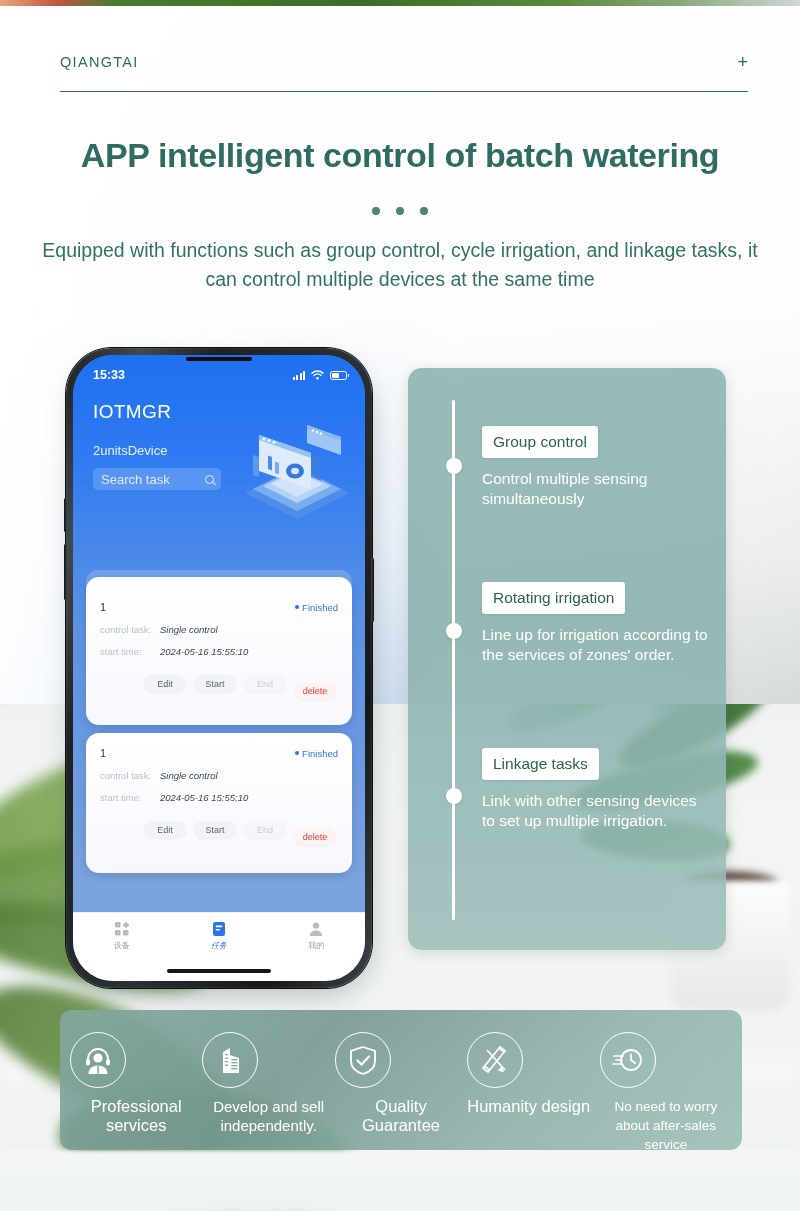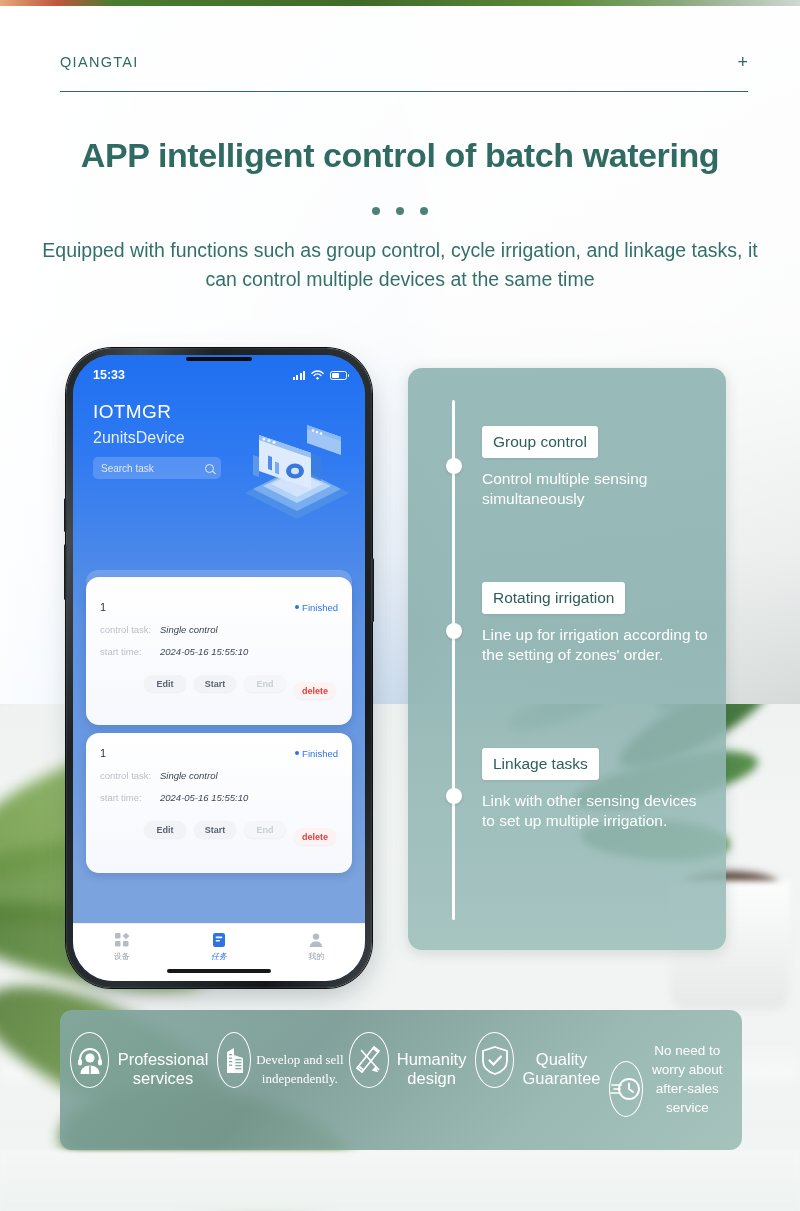--- a/index.html
+++ b/index.html
@@ -159,28 +159,28 @@
   }
   .batt::after {
     content:''; position:absolute; right:-3px; top:2.5px; width:1.5px; height:3px;
     background:#fff; border-radius:0 1px 1px 0;
   }
   .batt i { width:7px; height:5px; background:#fff; border-radius:1px; margin-left:1px; display:block; }
 
   .app-title {
     margin:14px 0 0 20px; color:#fff; font-size:19px; letter-spacing:.4px;
   }
-  .app-sub { margin:6px 0 0 20px; color:#e6efff; font-size:16px; }
+  .app-sub { margin:20px 0 0 20px; color:#e6efff; font-size:13px; }
   .search-box {
     margin:10px 0 0 20px; width:128px; height:22px; border-radius:5px;
     background:rgba(255,255,255,.18);
     display:flex; align-items:center; justify-content:space-between;
     padding:0 7px 0 8px;
   }
-  .search-box span { color:#dfe9fa; font-size:10px; }
+  .search-box span { color:#dfe9fa; font-size:13px; }
   .search-ico { width:9px; height:9px; border:1.2px solid #e4ecfa; border-radius:50%; position:relative; }
   .search-ico::after {
     content:''; position:absolute; right:-3px; bottom:-2px; width:4px; height:1.2px;
     background:#e4ecfa; transform:rotate(45deg);
   }
 
   
   .illus { position:absolute; right:8px; top:52px; width:120px; height:120px; }
 
   
@@ -207,33 +207,33 @@
   }
   .card.c1 { top:222px; height:148px; padding-top:24px; }
   .card.c2 { top:378px; }
   .card-head { display:flex; align-items:center; justify-content:space-between; }
   .card-id { font-size:11px; color:#2d3540; }
   .card-status { font-size:9.5px; color:#2f72e8; display:flex; align-items:center; gap:3px; }
   .card-status i { width:4px; height:4px; border-radius:50%; background:#2f72e8; display:block; }
   .card-row { margin-top:11px; display:flex; font-size:9.5px; }
   .card-label { color:#b9bfc9; width:60px; }
   .card-value { color:#3d4654;font-style:italic; }
-  .card-btns { margin-top:18px; display:flex; justify-content:flex-end; gap:8px; padding-right:2px;font-weight:bold; }
+  .card-btns { margin-top:18px; display:flex; justify-content:flex-end; gap:8px; padding-right:2px; }
   .pill {
     min-width:42px; height:17px; border-radius:9px; font-size:9px;
     display:flex; align-items:center; justify-content:center;
     background:#f1f3f7; color:#5a6372; box-shadow:0 1px 2px rgba(0,0,0,.05);
     cursor:pointer;
   }
   .pill.disabled { color:#c9ced6; background:#f4f6f9; cursor:default; }
   .pill.danger { color:#ec3b3b; background:#fdf3f3;margin-top:7px; }
 
   
   .bottom-nav {
-    position:absolute; left:0; bottom:0; width:292px; height:58px;
+    position:absolute; left:0; bottom:0; width:292px; height:69px;
     background:#fff; display:flex; align-items:flex-start; padding-top:8px;
     border-top:1px solid #eef1f5;
     justify-content:space-between;
   }
   .nav-item { flex:1; display:flex; flex-direction:column; align-items:center; gap:3px; cursor:pointer; }
   .nav-label { font-size:8px; color:#9aa2ad; }
   .nav-item.active .nav-label { color:#2f72e8;font-style:italic; }
   .home-bar {
     position:absolute; left:50%; transform:translateX(-50%); bottom:8px;
     width:104px; height:4px; border-radius:3px; background:#14181b;
@@ -259,28 +259,28 @@
   }
   .f-desc { margin-top:11px; color:#fff; font-size:15.5px; line-height:20px; }
 
   
   .services {
     position:absolute; left:60px; top:1010px; width:682px; height:140px;
     border-radius:12px;
     background:linear-gradient(135deg, rgba(132,168,160,.93) 0%, rgba(118,152,146,.90) 35%, rgba(146,180,173,.92) 70%, rgba(160,192,184,.93) 100%);
     display:flex; align-items:flex-start; padding:22px 10px 0 10px;
   }
-  .service { flex:1; display:flex; align-items:flex-end; }
+  .service { flex:1; display:flex; flex-direction:column; align-items:flex-start; }
   .svc-circle {
     width:56px; height:56px; border-radius:50%; border:1.6px solid #fff;
     display:flex; align-items:center; justify-content:center;
   }
   .svc-label { margin-top:9px; color:#fff; text-align:center; line-height:19px; }
   .svc-label.big { font-size:16.5px; }
-  .svc-label.mid { font-size:13px;font-family:Liberation Serif, serif; }
+  .svc-label.mid { font-size:15px; }
   .svc-label.sm { font-size:13.5px; }
 </style>
 </head>
 <body>
 
 <div class="bg-root">
   <div class="bg-table"></div>
   <div class="bg-shelf"></div>
   <div class="leaf leaf-l6"></div>
   <div class="leaf leaf-l1"></div>
@@ -483,21 +483,21 @@
     <span class="tl-dot" style="top:388px"></span>
   </div>
 
   <div class="feature" style="top:58px">
     <div class="f-pill">Group control</div>
     <div class="f-desc">Control multiple sensing simultaneously</div>
   </div>
 
   <div class="feature" style="top:214px">
     <div class="f-pill">Rotating irrigation</div>
-    <div class="f-desc">Line up for irrigation according to the setting of zones' order.</div>
+    <div class="f-desc">Line up for irrigation according to the services of zones' order.</div>
   </div>
 
   <div class="feature" style="top:380px">
     <div class="f-pill">Linkage tasks</div>
     <div class="f-desc">Link with other sensing devices to set up multiple irrigation.</div>
   </div>
 </div>
 
 <div class="services">
 
@@ -531,40 +531,40 @@
             <rect x="11" y="20.5" width="3.2" height="1.3"></rect>
         </g>
       </svg>
     </div>
     <div class="svc-label mid">Develop and sell independently.</div>
   </div>
 
   <div class="service">
     <div class="svc-circle">
       <svg width="32" height="32" viewBox="0 0 32 32">
+        <path d="M16 3 L28 7v10c0 7-5.4 11-12 13C9.4 28 4 24 4 17V7z" fill="none" stroke="#fff" stroke-width="1.8"></path>
+        <path d="M10.5 16.5 l4 4 7.5-8" fill="none" stroke="#fff" stroke-width="2.2" stroke-linecap="round"></path>
+      </svg>
+    </div>
+    <div class="svc-label big">Quality Guarantee</div>
+  </div>
+
+  <div class="service">
+    <div class="svc-circle">
+      <svg width="32" height="32" viewBox="0 0 32 32">
         <g stroke="#fff" stroke-width="1.7" fill="none">
           <path d="M5 27 L22 6 l5 4 L10 31z" transform="translate(-1,-3)"></path>
           <path d="M20.5 4.5 l5 4"></path>
           <path d="M6.2 22.5 l4.6 3.7"></path>
           <path d="M26 26 L8 6"></path>
           <path d="M22.5 23.5 l-2.2 2.6 3.4 1z" fill="#fff"></path>
         </g>
       </svg>
     </div>
     <div class="svc-label big">Humanity design</div>
-  </div>
-
-  <div class="service">
-    <div class="svc-circle">
-      <svg width="32" height="32" viewBox="0 0 32 32">
-        <path d="M16 3 L28 7v10c0 7-5.4 11-12 13C9.4 28 4 24 4 17V7z" fill="none" stroke="#fff" stroke-width="1.8"></path>
-        <path d="M10.5 16.5 l4 4 7.5-8" fill="none" stroke="#fff" stroke-width="2.2" stroke-linecap="round"></path>
-      </svg>
-    </div>
-    <div class="svc-label big">Quality Guarantee</div>
   </div>
 
   <div class="service">
     <div class="svc-circle">
       <svg width="32" height="32" viewBox="0 0 32 32">
         <circle cx="19" cy="16" r="10" fill="none" stroke="#fff" stroke-width="1.8"></circle>
         <path d="M19 10.5 V16 l4 3" fill="none" stroke="#fff" stroke-width="1.8" stroke-linecap="round"></path>
         <g stroke="#fff" stroke-width="1.7" stroke-linecap="round">
           <path d="M2 12 h9"></path>
             <path d="M4 16 h6"></path>

